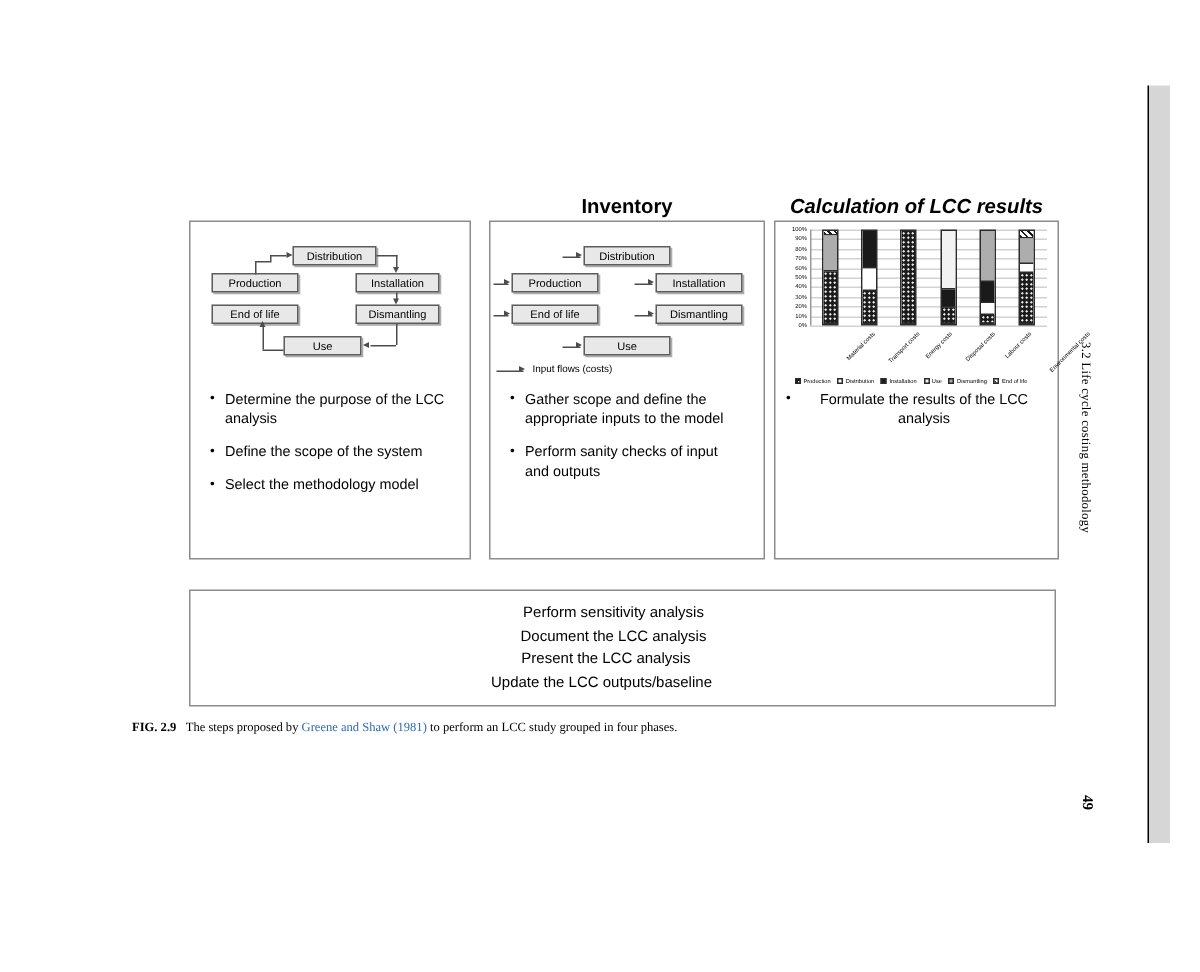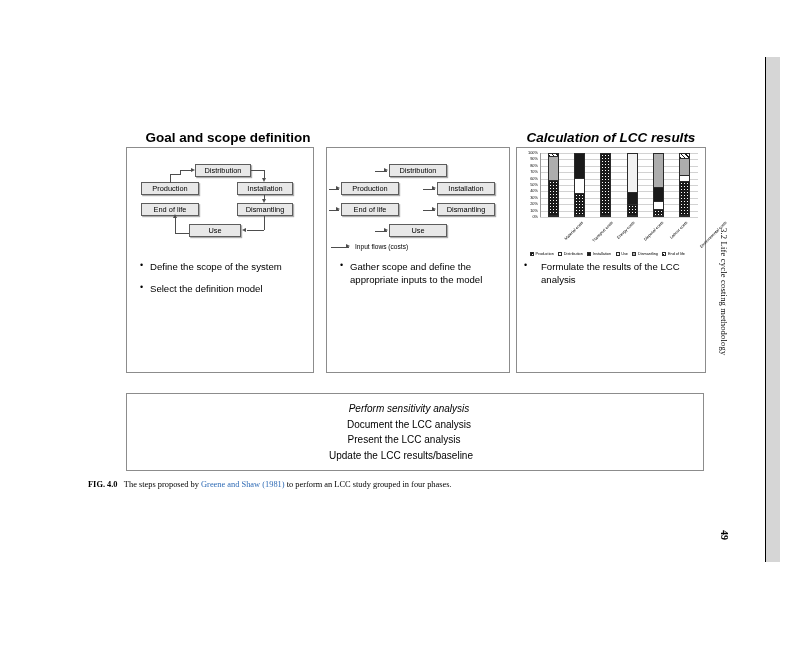--- a/index.html
+++ b/index.html
@@ -124,21 +124,20 @@
 
 <div class="page">
 
   <div class="margin-rule"></div>
   <div class="margin-band"></div>
   <div class="running-head">3.2  Life cycle costing methodology</div>
   <div class="folio">49</div>
 
   <div class="figure">
 
-    <div class="phase-title" style="left:126px;top:130px;width:204px;">Goal and scope definition</div>
     <div class="panel" style="left:126px;top:147px;width:188px;height:226px;">
 
       <div style="position:absolute;left:0;top:0;width:188px;height:100px;">
 
         <div class="fbox" style="left:68px;top:16px;width:56px;">Distribution</div>
         <div class="fbox" style="left:14px;top:34px;width:58px;">Production</div>
         <div class="fbox" style="left:110px;top:34px;width:56px;">Installation</div>
         <div class="fbox" style="left:14px;top:55px;width:58px;">End of life</div>
         <div class="fbox" style="left:110px;top:55px;width:56px;">Dismantling</div>
         <div class="fbox" style="left:62px;top:76px;width:52px;">Use</div>
@@ -159,25 +158,27 @@
         <div class="seg v" style="left:137px;top:68px;height:14px;"></div>
         <div class="seg h" style="left:120px;top:82px;width:17px;"></div>
         <div class="arrowhead ah-l" style="left:115px;top:79.5px;"></div>
 
         <div class="seg h" style="left:48px;top:85px;width:14px;"></div>
         <div class="seg v" style="left:48px;top:70px;height:15px;"></div>
         <div class="arrowhead ah-u" style="left:45.6px;top:66px;"></div>
       </div>
 
       <div class="bullets" style="left:12px;top:112px;width:160px;">
+        <div class="bullet">Determine the purpose of the LCC analysis</div>
         <div class="bullet">Define the scope of the system</div>
-        <div class="bullet">Select the definition model</div>
-      </div>
-    </div>
-
+        <div class="bullet">Select the methodology model</div>
+      </div>
+    </div>
+
+    <div class="phase-title" style="left:326px;top:130px;width:184px;">Inventory</div>
     <div class="panel" style="left:326px;top:147px;width:184px;height:226px;">
 
       <div style="position:absolute;left:0;top:0;width:184px;height:100px;">
 
         <div class="fbox" style="left:62px;top:16px;width:58px;">Distribution</div>
         <div class="fbox" style="left:14px;top:34px;width:58px;">Production</div>
         <div class="fbox" style="left:110px;top:34px;width:58px;">Installation</div>
         <div class="fbox" style="left:14px;top:55px;width:58px;">End of life</div>
         <div class="fbox" style="left:110px;top:55px;width:58px;">Dismantling</div>
         <div class="fbox" style="left:62px;top:76px;width:58px;">Use</div>
@@ -200,20 +201,21 @@
         <div class="seg h" style="left:48px;top:82.5px;width:12px;"></div>
         <div class="arrowhead ah-r" style="left:57px;top:80px;"></div>
 
         <div class="seg h" style="left:4px;top:98.5px;width:18px;"></div>
         <div class="arrowhead ah-r" style="left:19px;top:96px;"></div>
         <div class="legend-note" style="left:28px;top:94.5px;">Input flows (costs)</div>
       </div>
 
       <div class="bullets" style="left:12px;top:112px;width:156px;">
         <div class="bullet">Gather scope and define the appropriate inputs to the model</div>
+        <div class="bullet">Perform sanity checks of input and outputs</div>
       </div>
     </div>
 
     <div class="phase-title" style="left:516px;top:130px;width:190px;font-style:italic;">Calculation of LCC results</div>
     <div class="panel" style="left:516px;top:147px;width:190px;height:226px;">
 
       <div class="chart-frame" id="chart" style="left:1px;top:1px;width:186px;height:112px;">
           <div class="yaxis-label" style="top: 2px; width: 20px; left: 0px;">100%</div>
           <div class="gridline" style="left: 22px; top: 4px; width: 158px;"></div>
           <div class="yaxis-label" style="top: 8.4px; width: 20px; left: 0px;">90%</div>
@@ -294,32 +296,32 @@
               <span class="legend-swatch pat-dismantling"></span>
               <span class="legend-text">Dismantling</span>
             </div>
             <div class="legend-item">
               <span class="legend-swatch pat-endoflife"></span>
               <span class="legend-text">End of life</span>
             </div>
           </div>
         </div>
 
-      <div class="bullets" style="left:6px;top:112px;width:168px;">
+      <div class="bullets" style="left:6px;top:112px;width:168px;text-align:center;">
         <div class="bullet" style="padding-left:18px;">Formulate the results of the LCC analysis</div>
       </div>
     </div>
 
     <div class="interp-panel" style="left:126px;top:393px;width:578px;height:78px;padding-top:7px;">
-      <div class="interp-line" style="padding-right:12px;font-style:italic;">Perform sensitivity analysis</div>
+      <div class="interp-line" style="padding-right:12px;">Perform sensitivity analysis</div>
       <div class="interp-line" style="padding-right:12px;">Document the LCC analysis</div>
       <div class="interp-line" style="padding-right:22px;">Present the LCC analysis</div>
-      <div class="interp-line" style="padding-right:28px;">Update the LCC results/baseline</div>
+      <div class="interp-line" style="padding-right:28px;">Update the LCC outputs/baseline</div>
     </div>
 
     <div class="caption">
-      <b>FIG. 4.0</b>&nbsp;&nbsp;&nbsp;<span>The steps proposed by</span>
+      <b>FIG. 2.9</b>&nbsp;&nbsp;&nbsp;<span>The steps proposed by</span>
       <span class="lnk">Greene and Shaw (1981)</span>
       <span>to perform an LCC study grouped in four phases.</span>
     </div>
 
   </div>
 </div>
 
 </body></html>

